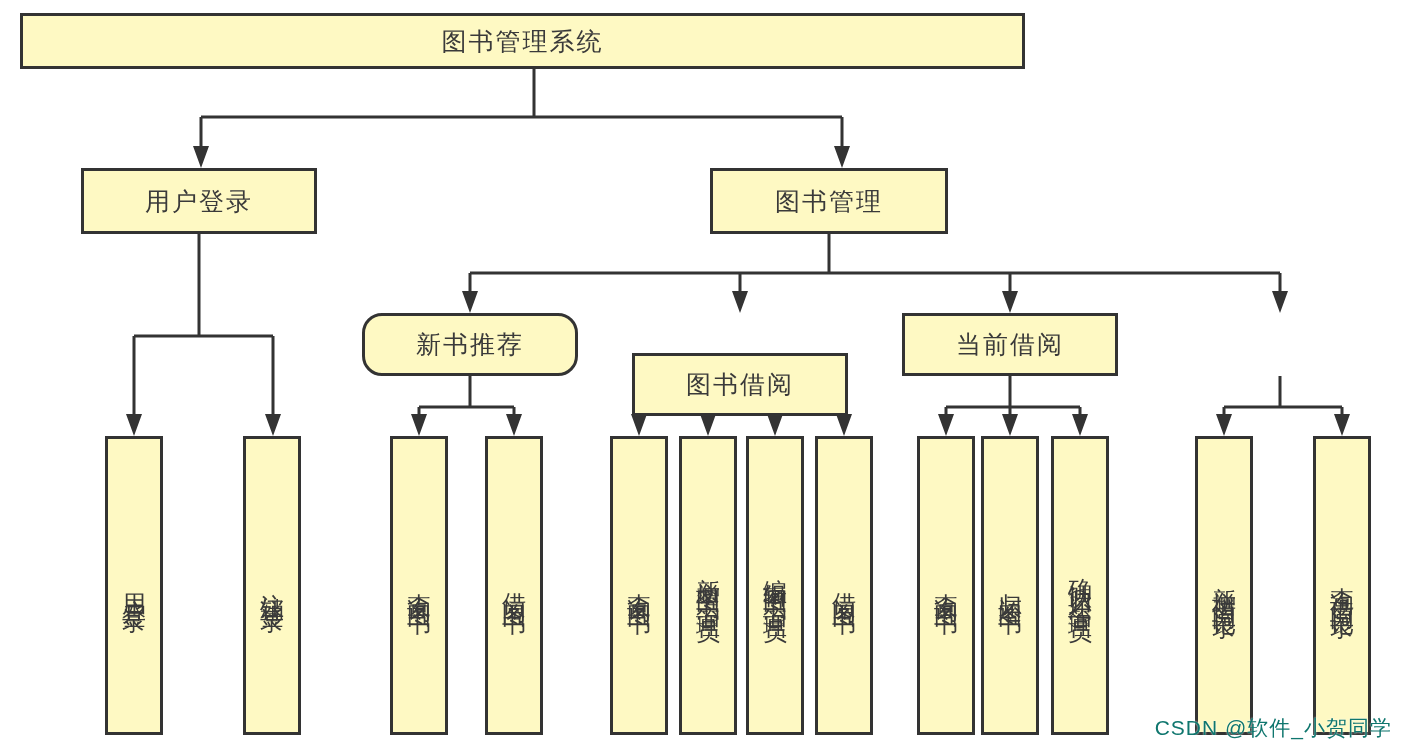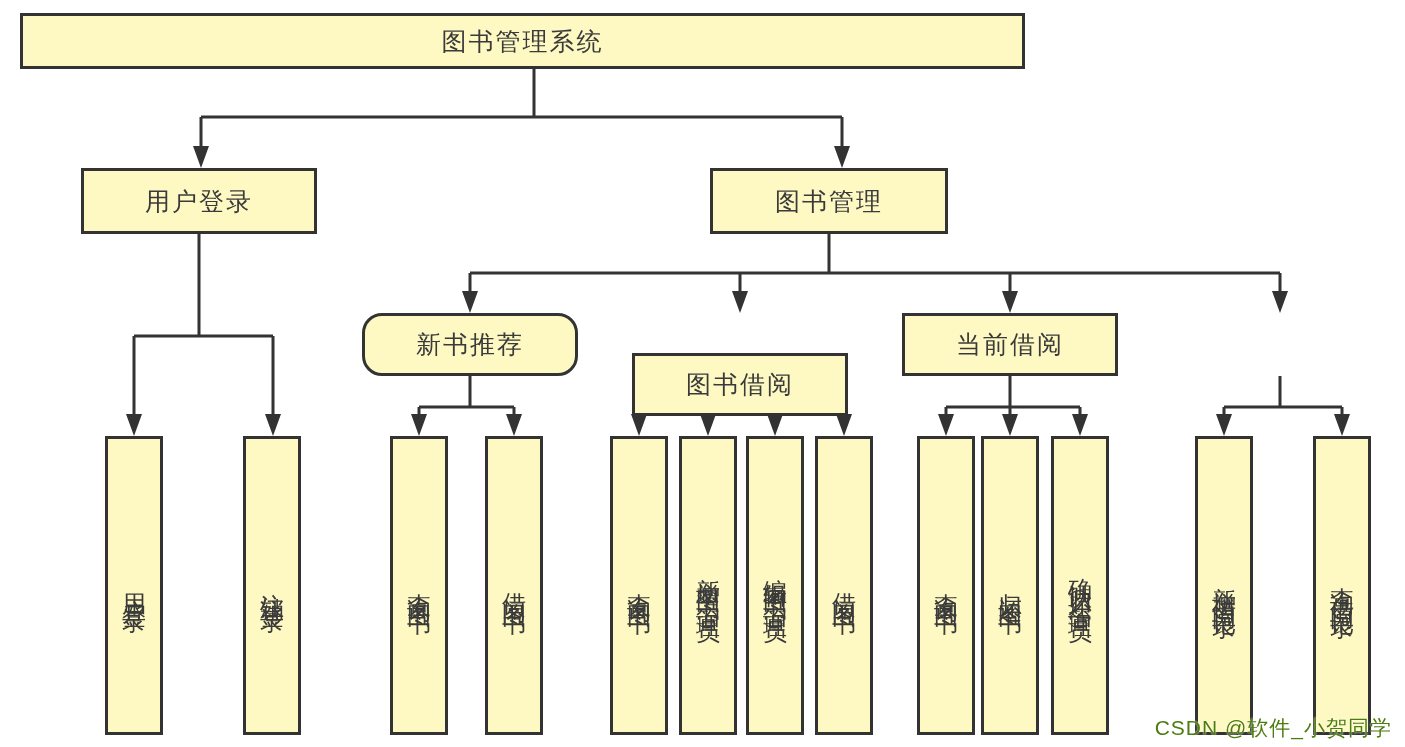--- a/index.html
+++ b/index.html
@@ -41,21 +41,21 @@
     writing-mode: vertical-rl;
     text-orientation: mixed;
     letter-spacing: 6px;
     line-height: 1;
   }
   .watermark {
     position: absolute;
     right: 13px;
     bottom: 5px;
     font-size: 21px;
-    color: #4d7c0f;
+    color: #0f766e;
     letter-spacing: 1px;
     text-shadow: 0 0 2px #ffffff;
     z-index: 10;
     white-space: nowrap;
     text-align: right;
   }
 </style>
 </head>
 <body>
 

